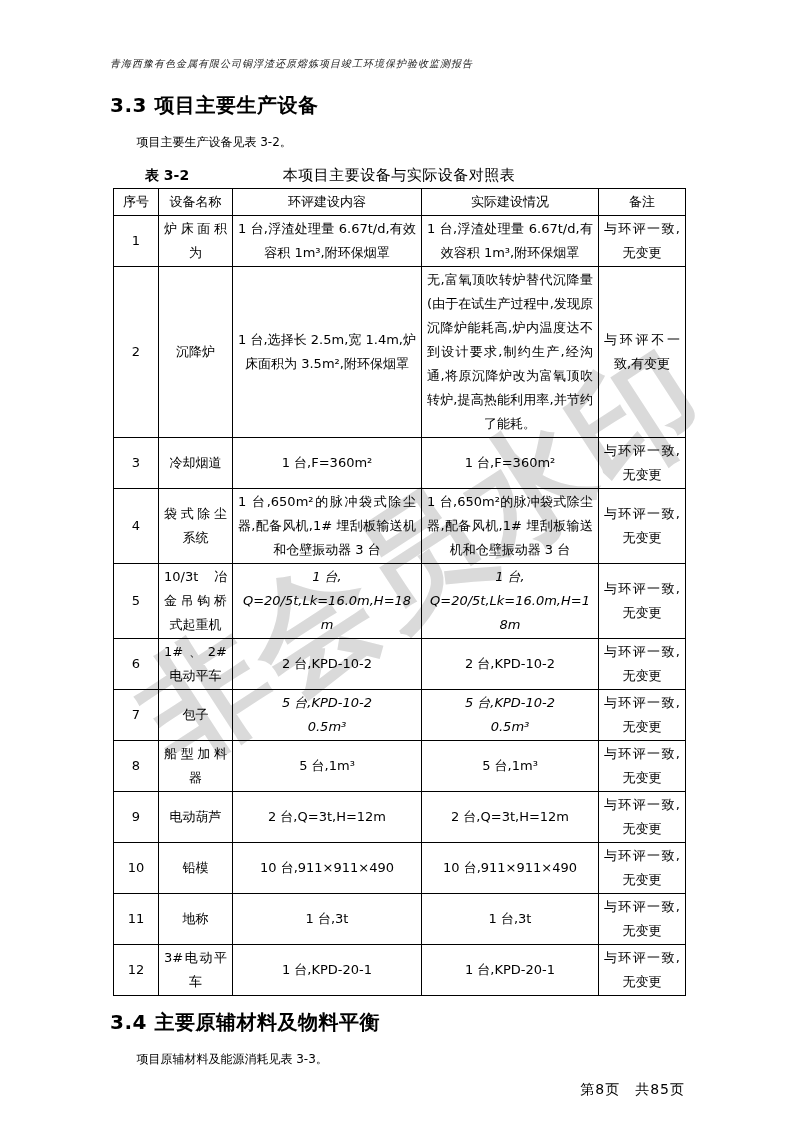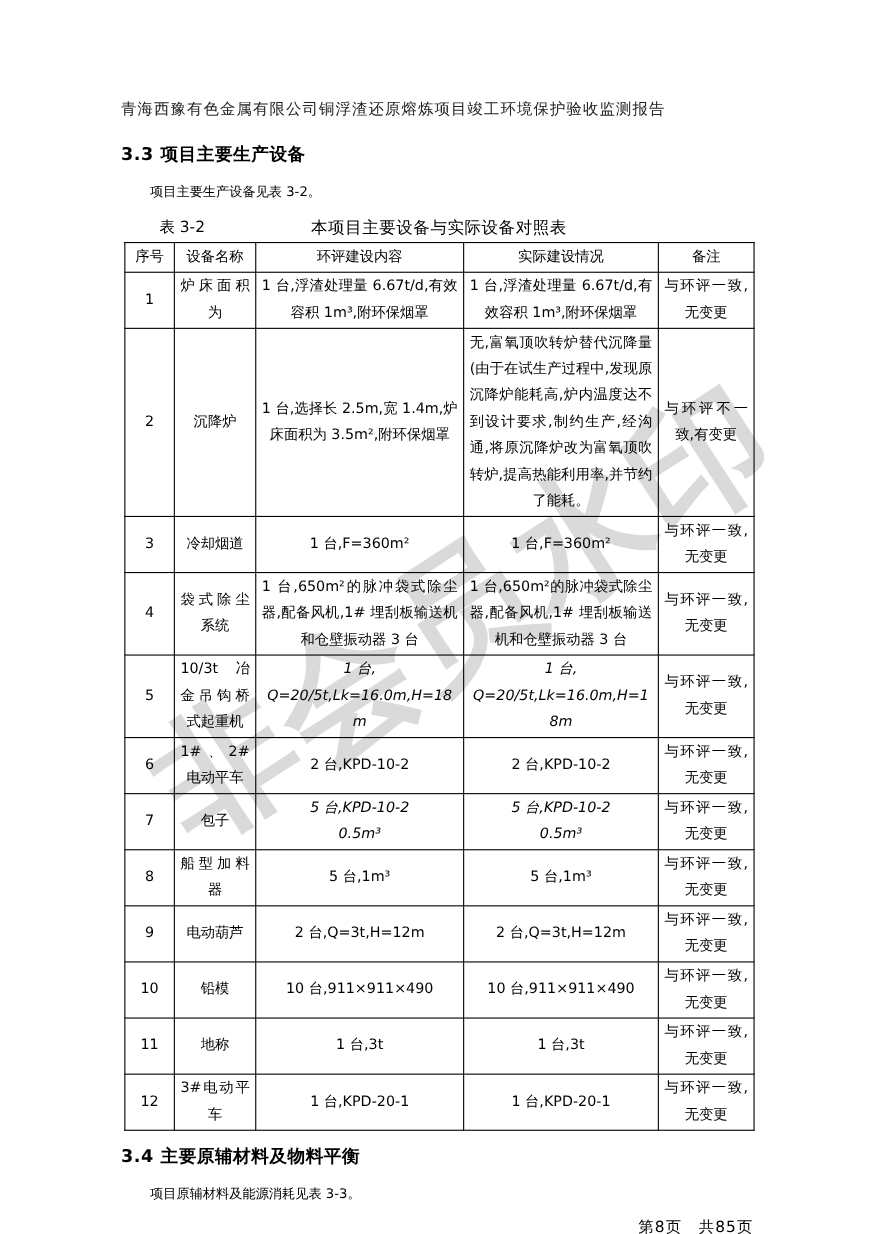--- a/index.html
+++ b/index.html
@@ -23,48 +23,48 @@
     z-index:0;
     user-select:none;
     letter-spacing:2px;
   }
   .content {
     position:relative;
     z-index:1;
     padding:57px 108px 0 110px;
   }
   .running-header {
-    font-size:14px;
+    font-size:10px;
+    font-style:italic;
     color:#222;
     letter-spacing:1px;
     margin-bottom:21px;
     white-space:nowrap;
-    margin-top:34px;
   }
   .section-heading {
-    font-size:16px;
+    font-size:20px;
     font-weight:bold;
     margin:0 0 15px 0;
     letter-spacing:0.5px;
   }
   .intro {
     font-size:12px;
     margin:0 0 13px 0;
     text-indent:2.2em;
   }
   .caption {
     position:relative;
     width:572px;
     margin:0 0 2px 3px;
     height:22px;
     line-height:22px;
   }
   .caption .tbl-label {
     position:absolute; left:32px; top:0;
-    font-size:14px; font-weight:normal;
+    font-size:14px; font-weight:bold;
   }
   .caption .tbl-title {
     display:block;
     text-align:center;
     font-size:15px; font-weight:normal;
     letter-spacing:0.5px;
   }
   table.doc-table {
     width:572px;
     margin-left:3px;

